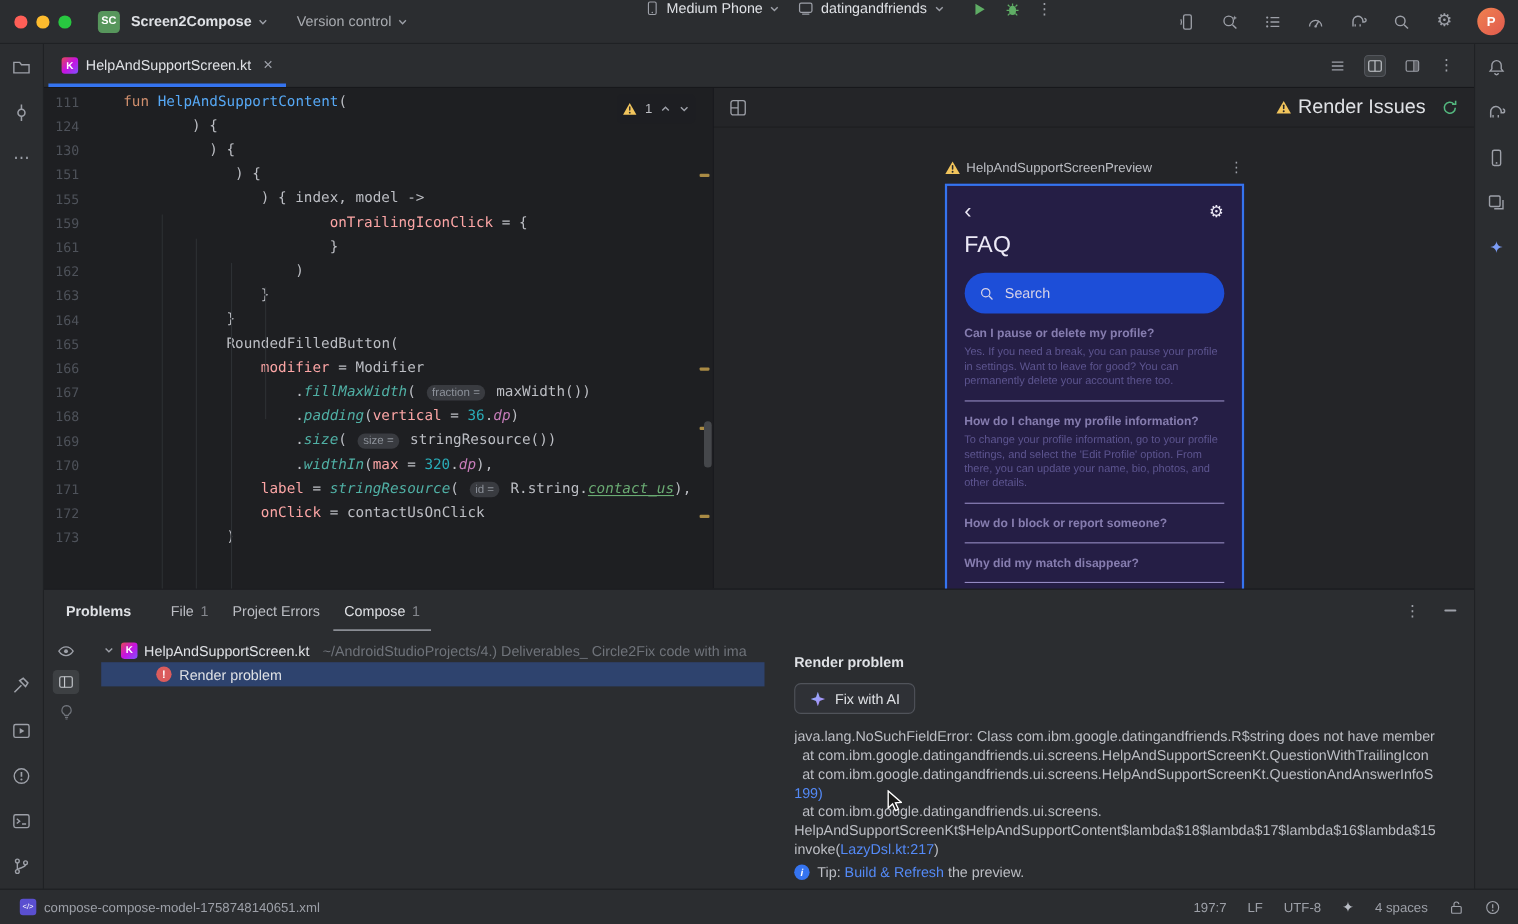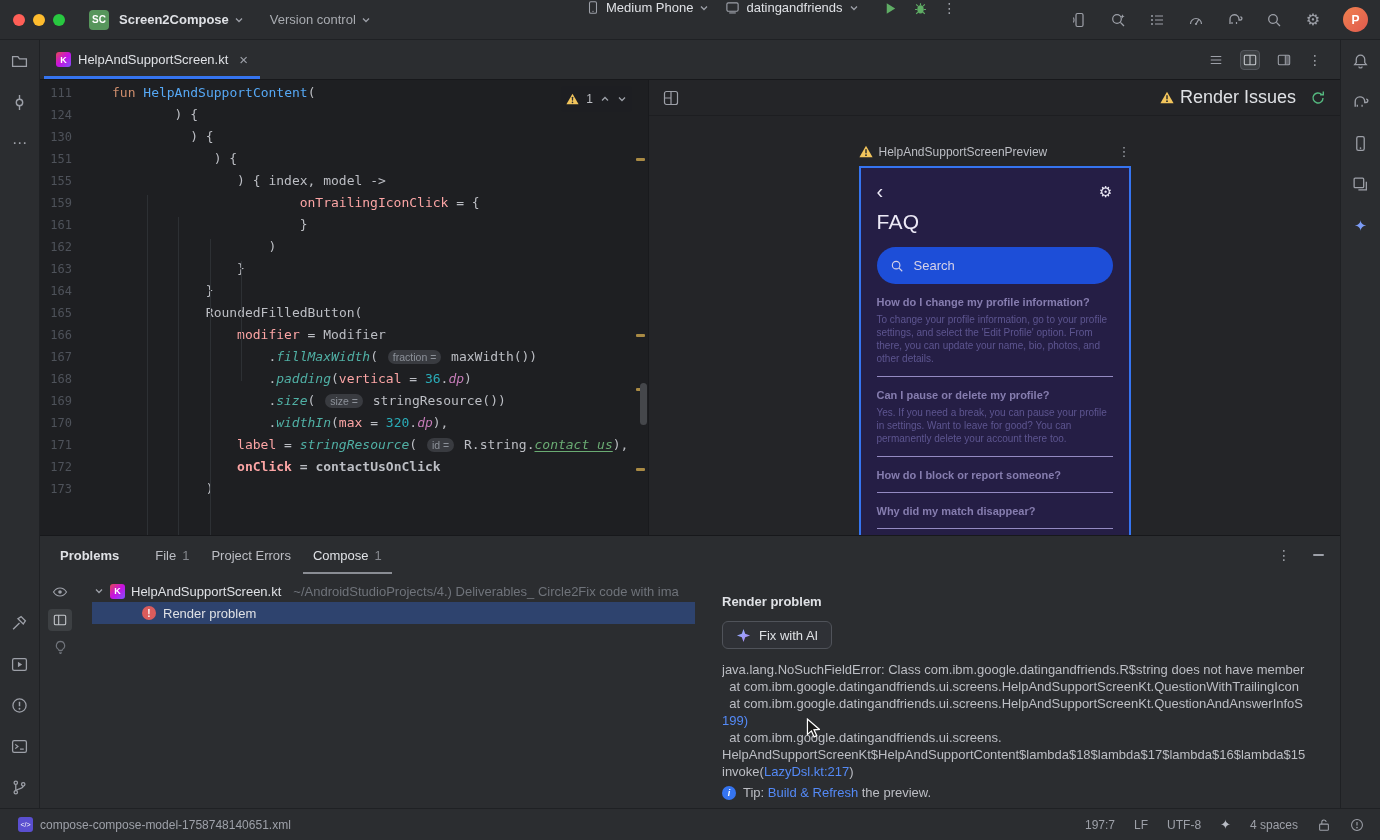--- a/index.html
+++ b/index.html
@@ -410,21 +410,21 @@
             <div class="code-line">
               <span class="gutter">170</span>
               <span class="code-text" style="padding-left: 184.4px;"><span class="tk-pl">.</span><span class="tk-call">widthIn</span><span class="tk-pl">(</span><span class="tk-arg">max</span><span class="tk-pl"> = </span><span class="tk-num">320</span><span class="tk-pl">.</span><span class="tk-prop">dp</span><span class="tk-pl">),</span></span>
             </div>
             <div class="code-line">
               <span class="gutter">171</span>
               <span class="code-text" style="padding-left: 153.12px;"><span class="tk-arg">label</span><span class="tk-pl"> = </span><span class="tk-call">stringResource</span><span class="tk-pl">( </span><span class="tk-hint">id =</span><span class="tk-pl"> R.string.</span><span class="tk-res">contact_us</span><span class="tk-pl">),</span></span>
             </div>
             <div class="code-line">
               <span class="gutter">172</span>
-              <span class="code-text" style="padding-left: 153.12px; font-weight: bold;"><span class="tk-arg">onClick</span><span class="tk-pl"> = contactUsOnClick</span></span>
+              <span class="code-text" style="padding-left: 153.12px;"><span class="tk-arg">onClick</span><span class="tk-pl"> = contactUsOnClick</span></span>
             </div>
             <div class="code-line">
               <span class="gutter">173</span>
               <span class="code-text" style="padding-left: 121.84px;"><span class="tk-pl">)</span></span>
             </div>
           </div>
 
         <div class="iguide" style="left:107px; top:115px; height:405px;"></div>
         <div class="iguide" style="left:138px; top:137px; height:363px;"></div>
         <div class="iguide" style="left:170px; top:159px; height:330px;"></div>
@@ -496,27 +496,27 @@
             <div class="ph-title">FAQ</div>
             <div class="ph-search">
               <svg width="14" height="14" viewBox="0 0 16 16">
                   <circle cx="7" cy="7" r="4.3" stroke="#d6d2e8" stroke-width="1.3" fill="none"></circle>
                   <path d="M10.4 10.4 14 14" stroke="#d6d2e8" stroke-width="1.3"></path>
                 </svg>
               <span class="ph-search-label">Search</span>
             </div>
             <div id="faq-list">
                 <div class="faq-item">
-                  <div class="faq-q">How do I change my profile information?</div>
-                  <div class="faq-a">To change your profile information, go to your profile settings, and select the 'Edit Profile' option. From there, you can update your name, bio, photos, and other details.</div>
+                  <div class="faq-q">Can I pause or delete my profile?</div>
+                  <div class="faq-a">Yes. If you need a break, you can pause your profile in settings. Want to leave for good? You can permanently delete your account there too.</div>
                   <div class="faq-div"></div>
                 </div>
                 <div class="faq-item">
-                  <div class="faq-q">Can I pause or delete my profile?</div>
-                  <div class="faq-a">Yes. If you need a break, you can pause your profile in settings. Want to leave for good? You can permanently delete your account there too.</div>
+                  <div class="faq-q">How do I change my profile information?</div>
+                  <div class="faq-a">To change your profile information, go to your profile settings, and select the 'Edit Profile' option. From there, you can update your name, bio, photos, and other details.</div>
                   <div class="faq-div"></div>
                 </div>
                 <div class="faq-item">
                   <div class="faq-q">How do I block or report someone?</div>
                   <div class="faq-div"></div>
                 </div>
                 <div class="faq-item">
                   <div class="faq-q">Why did my match disappear?</div>
                   <div class="faq-div"></div>
                 </div>

